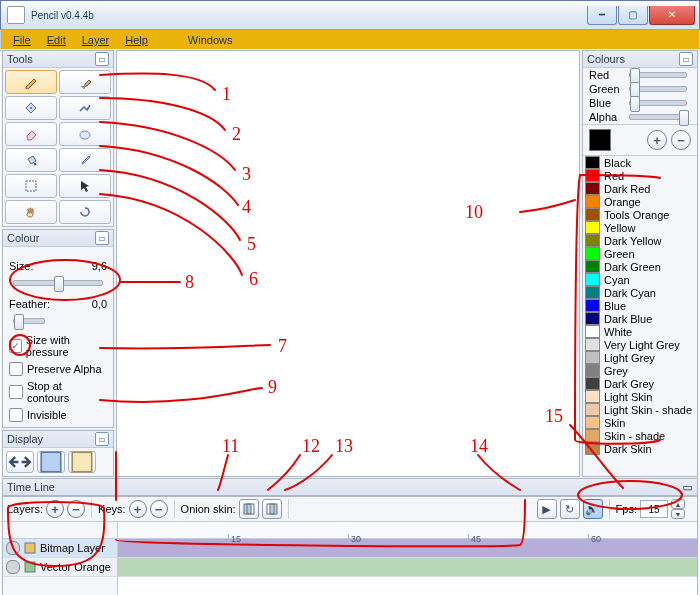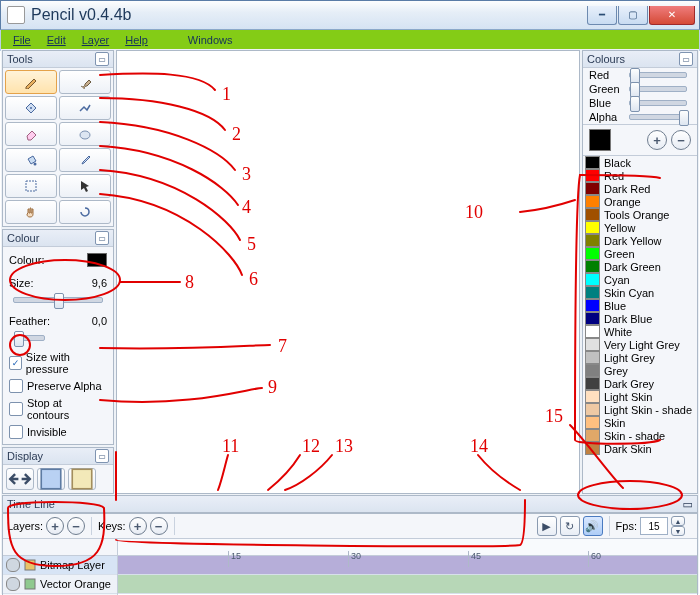--- a/index.html
+++ b/index.html
@@ -1,25 +1,25 @@
 <!DOCTYPE html>
 <html><head>
 <meta charset="utf-8">
 <style>
   html,body{margin:0;padding:0;font-family:"Segoe UI",Tahoma,sans-serif;font-size:11px;color:#000;}
   body{width:700px;height:595px;overflow:hidden;background:#fff;position:relative;}
   
   .titlebar{height:28px;background:linear-gradient(#fdfefe,#e6eef7 40%,#d5e3f3);border:1px solid #5a7ca6;border-bottom:1px solid #8ba8c9;display:flex;align-items:center;position:relative;}
   .titlebar .appicon{width:16px;height:16px;margin:0 6px;background:#fff;border:1px solid #999;border-radius:2px;}
-  .titlebar .title{flex:1;font-size:16px;color:#1e395b;}
+  .titlebar .title{flex:1;font-size:10px;color:#1e395b;}
   .winbtns{display:flex;margin-right:4px;}
   .winbtn{width:28px;height:18px;margin-left:1px;border:1px solid #6d8ab0;border-top:none;border-radius:0 0 3px 3px;background:linear-gradient(#e8f0fb,#c9dcf2);display:flex;align-items:center;justify-content:center;font-size:10px;color:#2b4d74;}
   .winbtn.close{background:linear-gradient(#ef7d7d,#d54a36);border-color:#9e2a2a;color:#fff;width:44px;}
   
-  .menubar{height:20px;background:#84cc16;border:1px solid #bcd0e6;border-top:none;display:flex;align-items:center;padding:0 4px;gap:0;}
+  .menubar{height:20px;background:#eab308;border:1px solid #bcd0e6;border-top:none;display:flex;align-items:center;padding:0 4px;gap:0;}
   .menubar span{padding:2px 8px;color:#15325b;}
   .menubar span u{text-decoration:underline;}
   
   .client{position:absolute;top:49px;left:1px;right:1px;bottom:1px;display:grid;grid-template-columns:114px 1fr 118px;grid-template-rows:1fr 18px 116px;grid-template-areas:"left canvas right" "tlhdr tlhdr tlhdr" "tl tl tl";background:#eef2f7;}
   
   .panel{border:1px solid #adb9c8;background:#f4f6fa;display:flex;flex-direction:column;margin:1px;}
   .panel .ptitle{height:16px;background:linear-gradient(#e9eef7,#dbe4f0);border-bottom:1px solid #c3ccd9;display:flex;align-items:center;padding:0 4px;font-size:11px;color:#2b3b55;}
   .panel .ptitle .spacer{flex:1;}
   .panel .pop{width:12px;height:12px;border:1px solid #7f94b1;border-radius:2px;margin-left:2px;display:flex;align-items:center;justify-content:center;font-size:8px;background:#fff;color:#4a6285;}
   .leftcol{grid-area:left;display:flex;flex-direction:column;}
@@ -173,24 +173,20 @@
           </div>
         </div>
     </div>
     <div class="panel">
       <div class="ptitle">
           <span>Colour</span>
           <span class="spacer"></span>
           <span class="pop">▭</span>
         </div>
       <div class="opts">
-        <div class="row">
-            <label>Colour:</label>
-            <span class="swatch-sm"></span>
-          </div>
         <div style="height:6px"></div>
         <div class="row">
             <label>Size:</label>
             <span>9,6</span>
           </div>
         <div class="row">
             <div class="slider">
               <div class="thumb" style="left:46%"></div>
             </div>
           </div>
@@ -327,21 +323,21 @@
           <div class="palitem">
             <span class="sw" style="background:#008000"></span>
             <span>Dark Green</span>
           </div>
           <div class="palitem">
             <span class="sw" style="background:#00ffff"></span>
             <span>Cyan</span>
           </div>
           <div class="palitem">
             <span class="sw" style="background:#008080"></span>
-            <span>Skin Cyan</span>
+            <span>Dark Cyan</span>
           </div>
           <div class="palitem">
             <span class="sw" style="background:#0000ff"></span>
             <span>Blue</span>
           </div>
           <div class="palitem">
             <span class="sw" style="background:#000080"></span>
             <span>Dark Blue</span>
           </div>
           <div class="palitem">
@@ -398,20 +394,35 @@
     <div class="tltoolbar">
       <div class="grp">
         <span>Layers:</span>
         <div class="circlebtn" style="width:16px;height:16px">+</div>
         <div class="circlebtn" style="width:16px;height:16px">−</div>
       </div>
       <div class="grp">
         <span>Keys:</span>
         <div class="circlebtn" style="width:16px;height:16px">+</div>
         <div class="circlebtn" style="width:16px;height:16px">−</div>
+      </div>
+      <div class="grp">
+        <span>Onion skin:</span>
+        <div class="smallbtn">
+            <svg width="12" height="12" viewBox="0 0 12 12">
+              <rect x="1" y="1" width="7" height="10" fill="#bcd" stroke="#678"></rect>
+              <rect x="4" y="1" width="7" height="10" fill="none" stroke="#678"></rect>
+            </svg>
+          </div>
+        <div class="smallbtn">
+            <svg width="12" height="12" viewBox="0 0 12 12">
+              <rect x="4" y="1" width="7" height="10" fill="#bcd" stroke="#678"></rect>
+              <rect x="1" y="1" width="7" height="10" fill="none" stroke="#678"></rect>
+            </svg>
+          </div>
       </div>
       <span style="flex:1"></span>
       <div class="grp">
         <div class="smallbtn">▶</div>
         <div class="smallbtn">↻</div>
         <div class="smallbtn toggle">🔊</div>
       </div>
       <div class="grp">
         <span>Fps:</span>
         <input class="num" value="15" style="">

